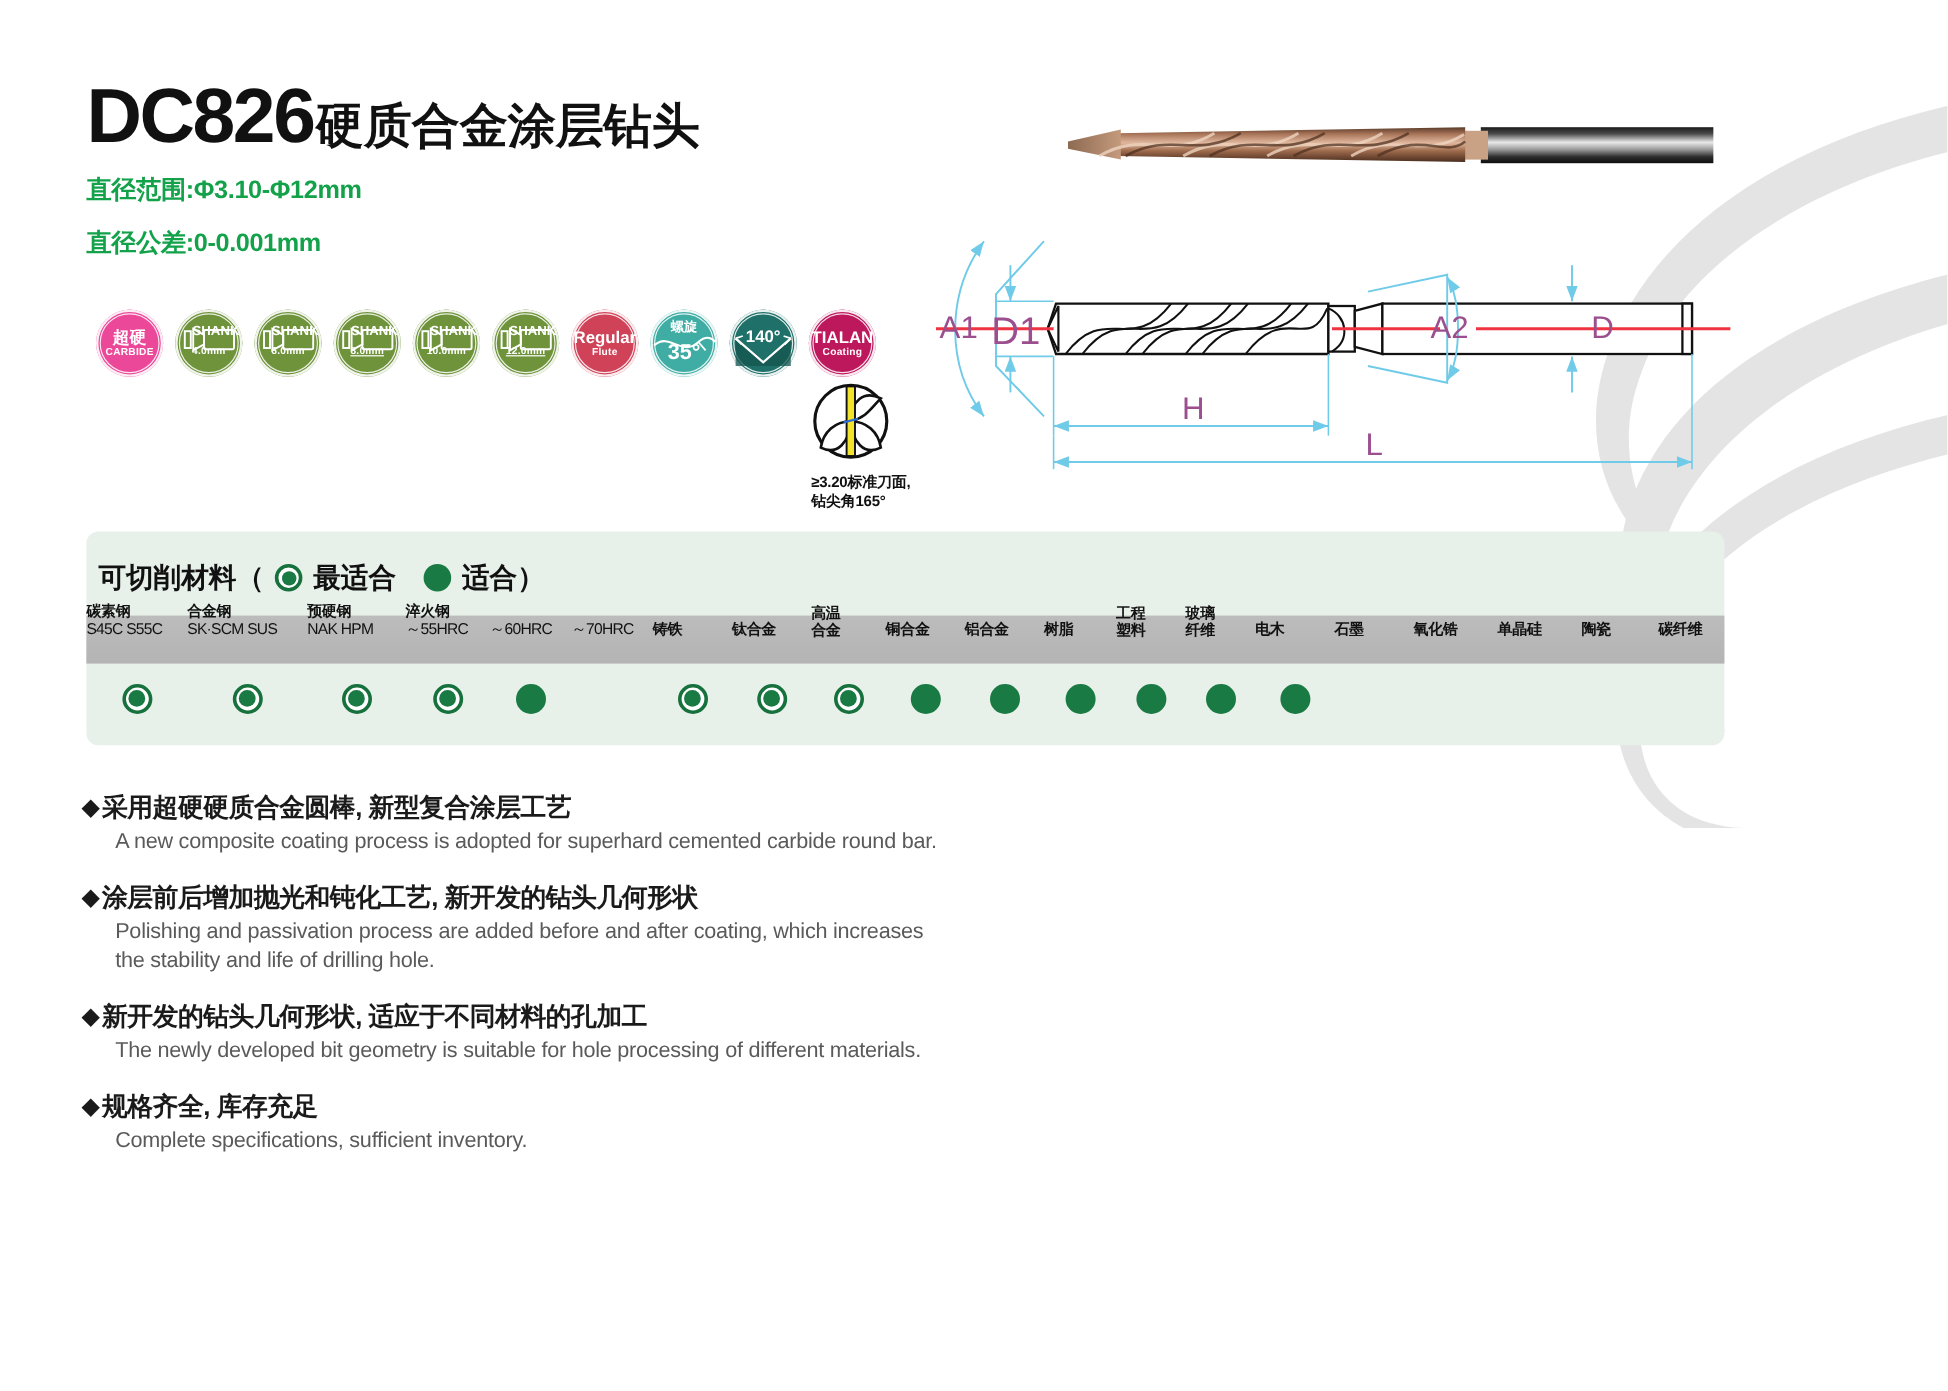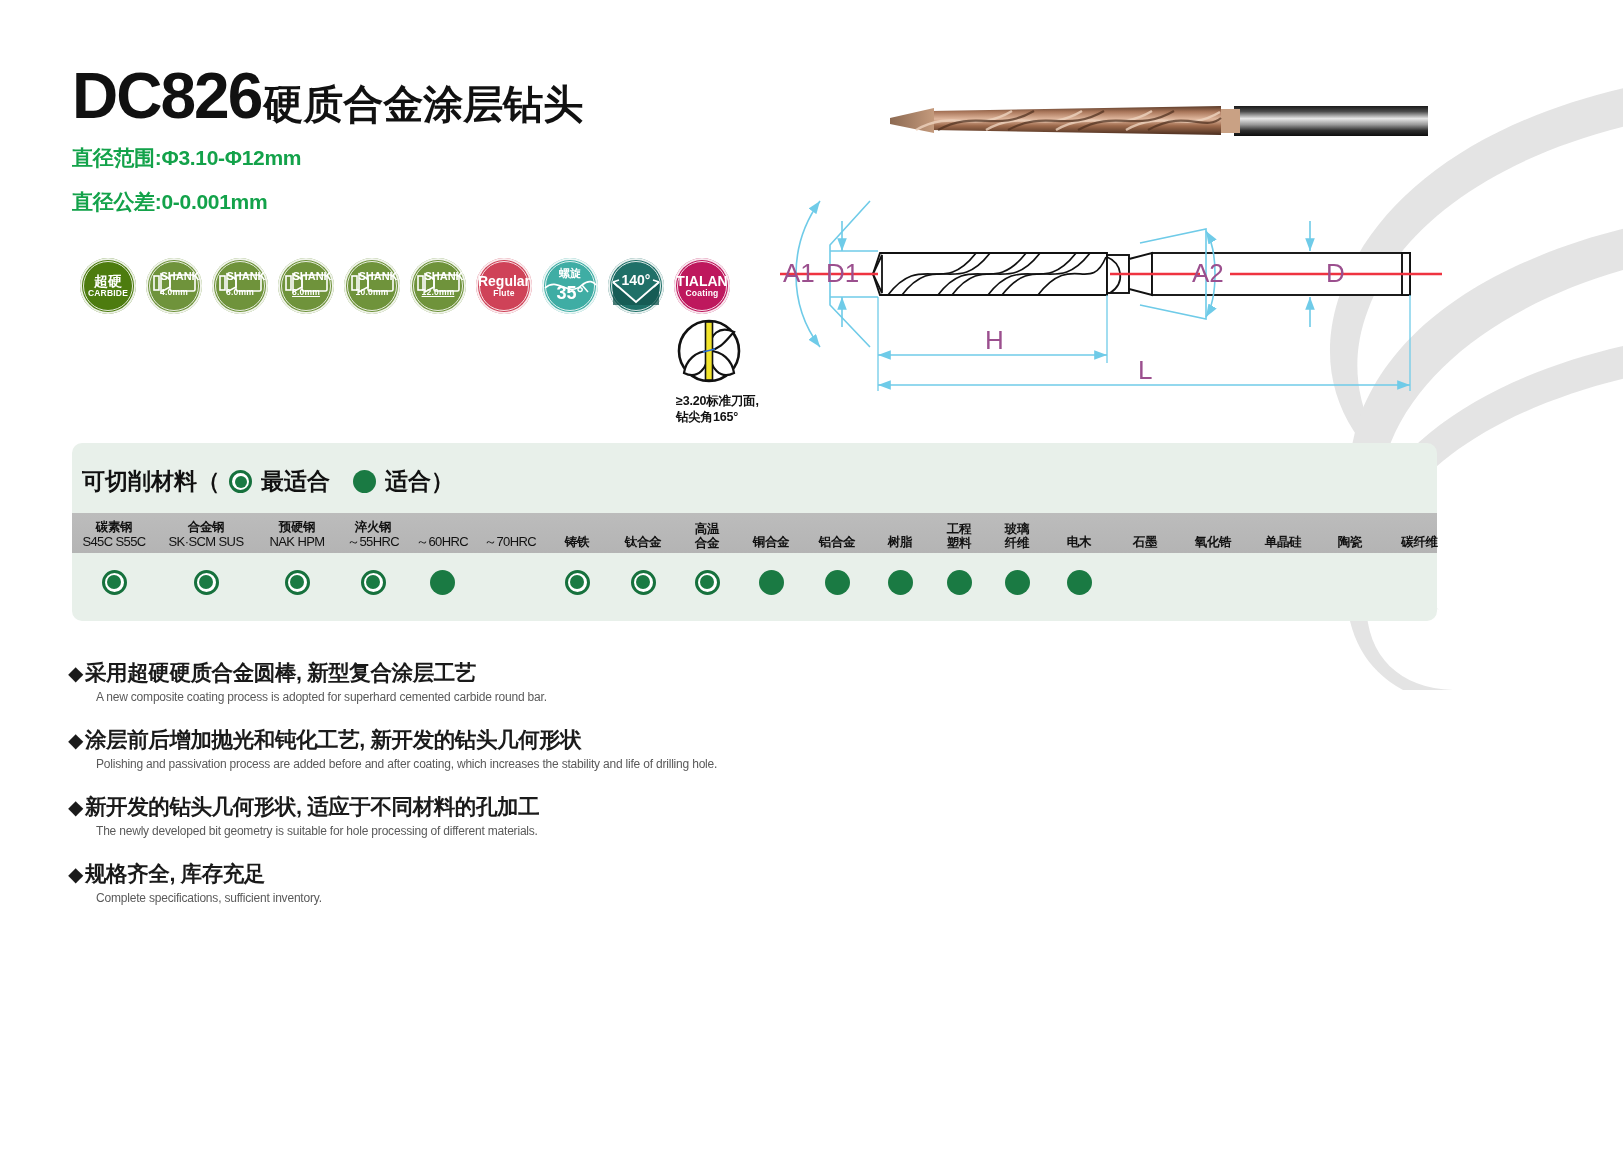--- a/index.html
+++ b/index.html
@@ -50,38 +50,38 @@
                color: #111; display: flex; align-items: center; gap: 9px; z-index: 3; }
   .legend-ring { width: 23px; height: 23px; border-radius: 50%; border: 3.5px solid #16713d;
                  background: #fff; position: relative; display:inline-block; }
   .legend-ring::after { content:""; position: absolute; inset: 2.5px; border-radius:50%;
                         background:#1a7a43; }
   .legend-solid { width: 23px; height: 23px; border-radius: 50%; background: #1a7a43;
                   display:inline-block; }
   .mat-table { position: absolute; left: 72px; top: 513px; width: 1365px; z-index: 3; }
   .mat-head { display: flex; height: 40px; background: linear-gradient(180deg,#bcbcbc,#b4b4b4);
               align-items: flex-end; }
-  .mh { text-align: center; font-size: 12.5px; color: #111; font-weight: 700;
-        line-height: 1.12; padding-bottom: 3px; letter-spacing: -0.3px; }
+  .mh { text-align: left; font-size: 12.5px; color: #111; font-weight: 700;
+        line-height: 1.12; padding-bottom: 21px; letter-spacing: -0.3px; }
   .mh .l2 { font-weight: 400; font-size: 13px; letter-spacing: -0.6px; }
   .mh .two { font-weight: 700; }
   .mat-dots { display: flex; height: 58px; align-items: center; }
   .md { display: flex; justify-content: center; align-items: center; }
   .dot-ring { width: 25px; height: 25px; border-radius: 50%; border: 3.5px solid #16713d;
               background: #fff; position: relative; }
   .dot-ring::after { content:""; position:absolute; inset: 2.5px; border-radius: 50%; background:#1a7a43; }
   .dot-solid { width: 25px; height: 25px; border-radius: 50%; background: #1a7a43; }
 
   
   .features { position: absolute; left: 68px; top: 660px; width: 720px; z-index: 3; }
   .feat { margin-bottom: 21px; }
   .feat-cn { font-size: 21.5px; font-weight: 700; color: #1a1a1a; letter-spacing: -0.4px;
              display: flex; align-items: flex-start; line-height: 1.3; }
   .feat-cn .dia { font-size: 20px; margin-right: 2px; color:#1a1a1a; }
-  .feat-en { font-size: 12px; color: #5a5a5a; line-height: 1.33; margin-left: 28px;
+  .feat-en { font-size: 18px; color: #5a5a5a; line-height: 1.33; margin-left: 28px;
              margin-top: 2px; letter-spacing: -0.2px; font-weight: 400; }
 </style>
 </head>
 <body>
 
 <div id="page">
 
   <svg class="wm" viewBox="0 0 420 620" preserveAspectRatio="none">
     <g fill="#e2e2e2" opacity="0.92">
       <path d="M420,10 C250,40 130,120 95,230 C70,310 105,380 175,420 C120,370 100,305 125,240 C160,145 275,75 420,48 Z"></path>
@@ -93,21 +93,21 @@
   <div class="hdr">
     <div class="title-row">
       <span class="title-main">DC826</span>
       <span class="title-sub">硬质合金涂层钻头</span>
     </div>
     <div class="spec-line">直径范围:Φ3.10-Φ12mm</div>
     <div class="spec-line">直径公差:0-0.001mm</div>
   </div>
 
   <div class="badges" id="badges">
-      <div class="badge" style="background: #4d7c0f;">
+      <div class="badge" style="background: #ec4899;">
         <span class="ring"></span>
         <span class="b-top">超硬</span>
         <span class="b-bot">CARBIDE</span>
       </div>
       <div class="badge" style="background: rgb(111, 147, 59);">
         <span class="ring"></span>
         <svg viewBox="0 0 56 56">
           <rect x="8" y="18" width="5" height="14" fill="none" stroke="#fff" stroke-width="1.6"></rect>
           <path d="M15,16 L24,21 L24,29 L15,34 Z" fill="none" stroke="#fff" stroke-width="1.6"></path>
           <rect x="24" y="17" width="25" height="16" rx="1.5" fill="none" stroke="#fff" stroke-width="1.6"></rect>
@@ -291,21 +291,21 @@
     <line x1="108" y1="112" x2="108" y2="178" stroke="#6fcbe8" stroke-width="1.3"></line>
     <line x1="337" y1="110" x2="337" y2="178" stroke="#6fcbe8" stroke-width="1.3"></line>
     <line x1="108" y1="170" x2="337" y2="170" stroke="#6fcbe8" stroke-width="1.6" marker-start="url(#ahr)" marker-end="url(#ah)"></line>
 
     <line x1="108" y1="178" x2="108" y2="206" stroke="#6fcbe8" stroke-width="1.3"></line>
     <line x1="640" y1="110" x2="640" y2="206" stroke="#6fcbe8" stroke-width="1.3"></line>
     <line x1="108" y1="200" x2="640" y2="200" stroke="#6fcbe8" stroke-width="1.6" marker-start="url(#ahr)" marker-end="url(#ah)"></line>
   </svg>
 
   <div style="position:absolute;left:783px;top:258px;font-size:26px;color:#9b4f8e;z-index:4;">A1</div>
-  <div style="position:absolute;left:826px;top:258px;font-size:26px;color:#9b4f8e;z-index:4;">D1</div>
+  <div style="position:absolute;left:826px;top:258px;font-size:32px;color:#9b4f8e;z-index:4;">D1</div>
   <div style="position:absolute;left:1192px;top:258px;font-size:26px;color:#9b4f8e;z-index:4;">A2</div>
   <div style="position:absolute;left:1326px;top:258px;font-size:26px;color:#9b4f8e;z-index:4;">D</div>
   <div style="position:absolute;left:985px;top:325px;font-size:26px;color:#9b4f8e;z-index:4;">H</div>
   <div style="position:absolute;left:1138px;top:355px;font-size:26px;color:#9b4f8e;z-index:4;">L</div>
 
   <div class="mat-panel"></div>
   <div class="mat-title">
     <span>可切削材料（</span>
     <span class="legend-ring"></span>
     <span>最适合</span>

